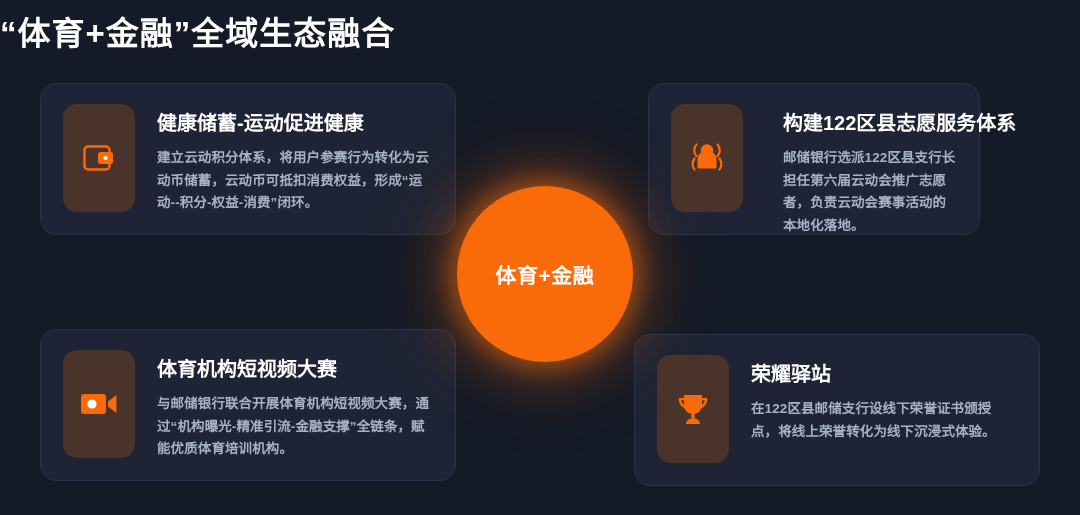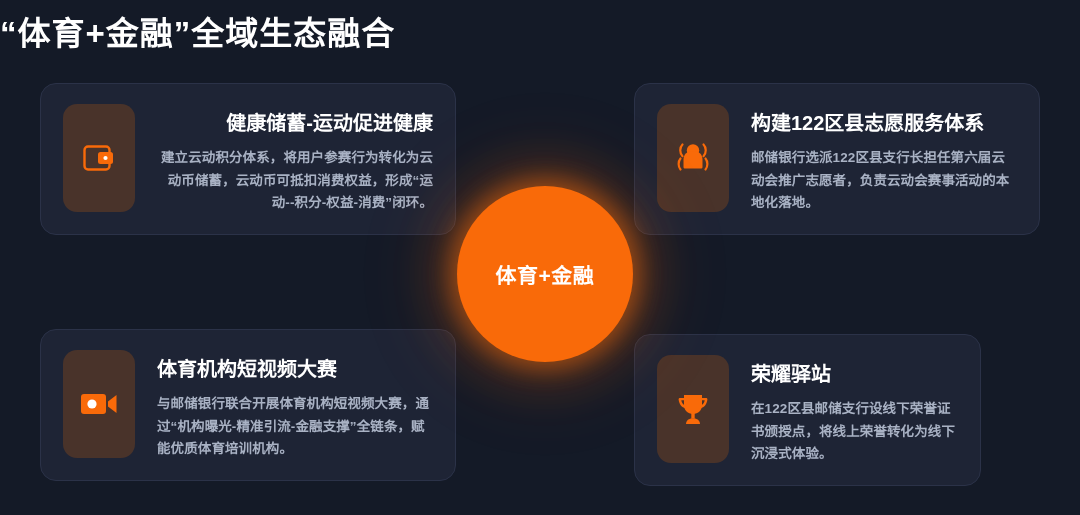--- a/index.html
+++ b/index.html
@@ -67,24 +67,24 @@
   .card {
     position: absolute;
     background: #1e2435;
     border: 1px solid #2b3248;
     border-radius: 16px;
     box-sizing: border-box;
     display: flex;
     align-items: flex-start;
     padding: 20px 22px;
   }
-  .card-tl { left: 40px;  top: 83px;  width: 416px; height: 152px; text-align: right; }
-  .card-tr { left: 634px; top: 83px;  width: 406px; height: 152px; }
+  .card-tl { left: 40px;  top: 83px;  width: 416px; height: 152px; }
+  .card-tr { left: 648px; top: 83px;  width: 332px; height: 152px; gap: 18px; }
   .card-bl { left: 40px;  top: 329px; width: 416px; height: 152px; }
-  .card-br { left: 634px; top: 334px; width: 347px; height: 152px; }
+  .card-br { left: 634px; top: 334px; width: 406px; height: 152px; }
 
   .icon-tile {
     flex: 0 0 auto;
     width: 72px;
     height: 108px;
     border-radius: 14px;
     background: #49332a;
     display: flex;
     align-items: center;
     justify-content: center;

